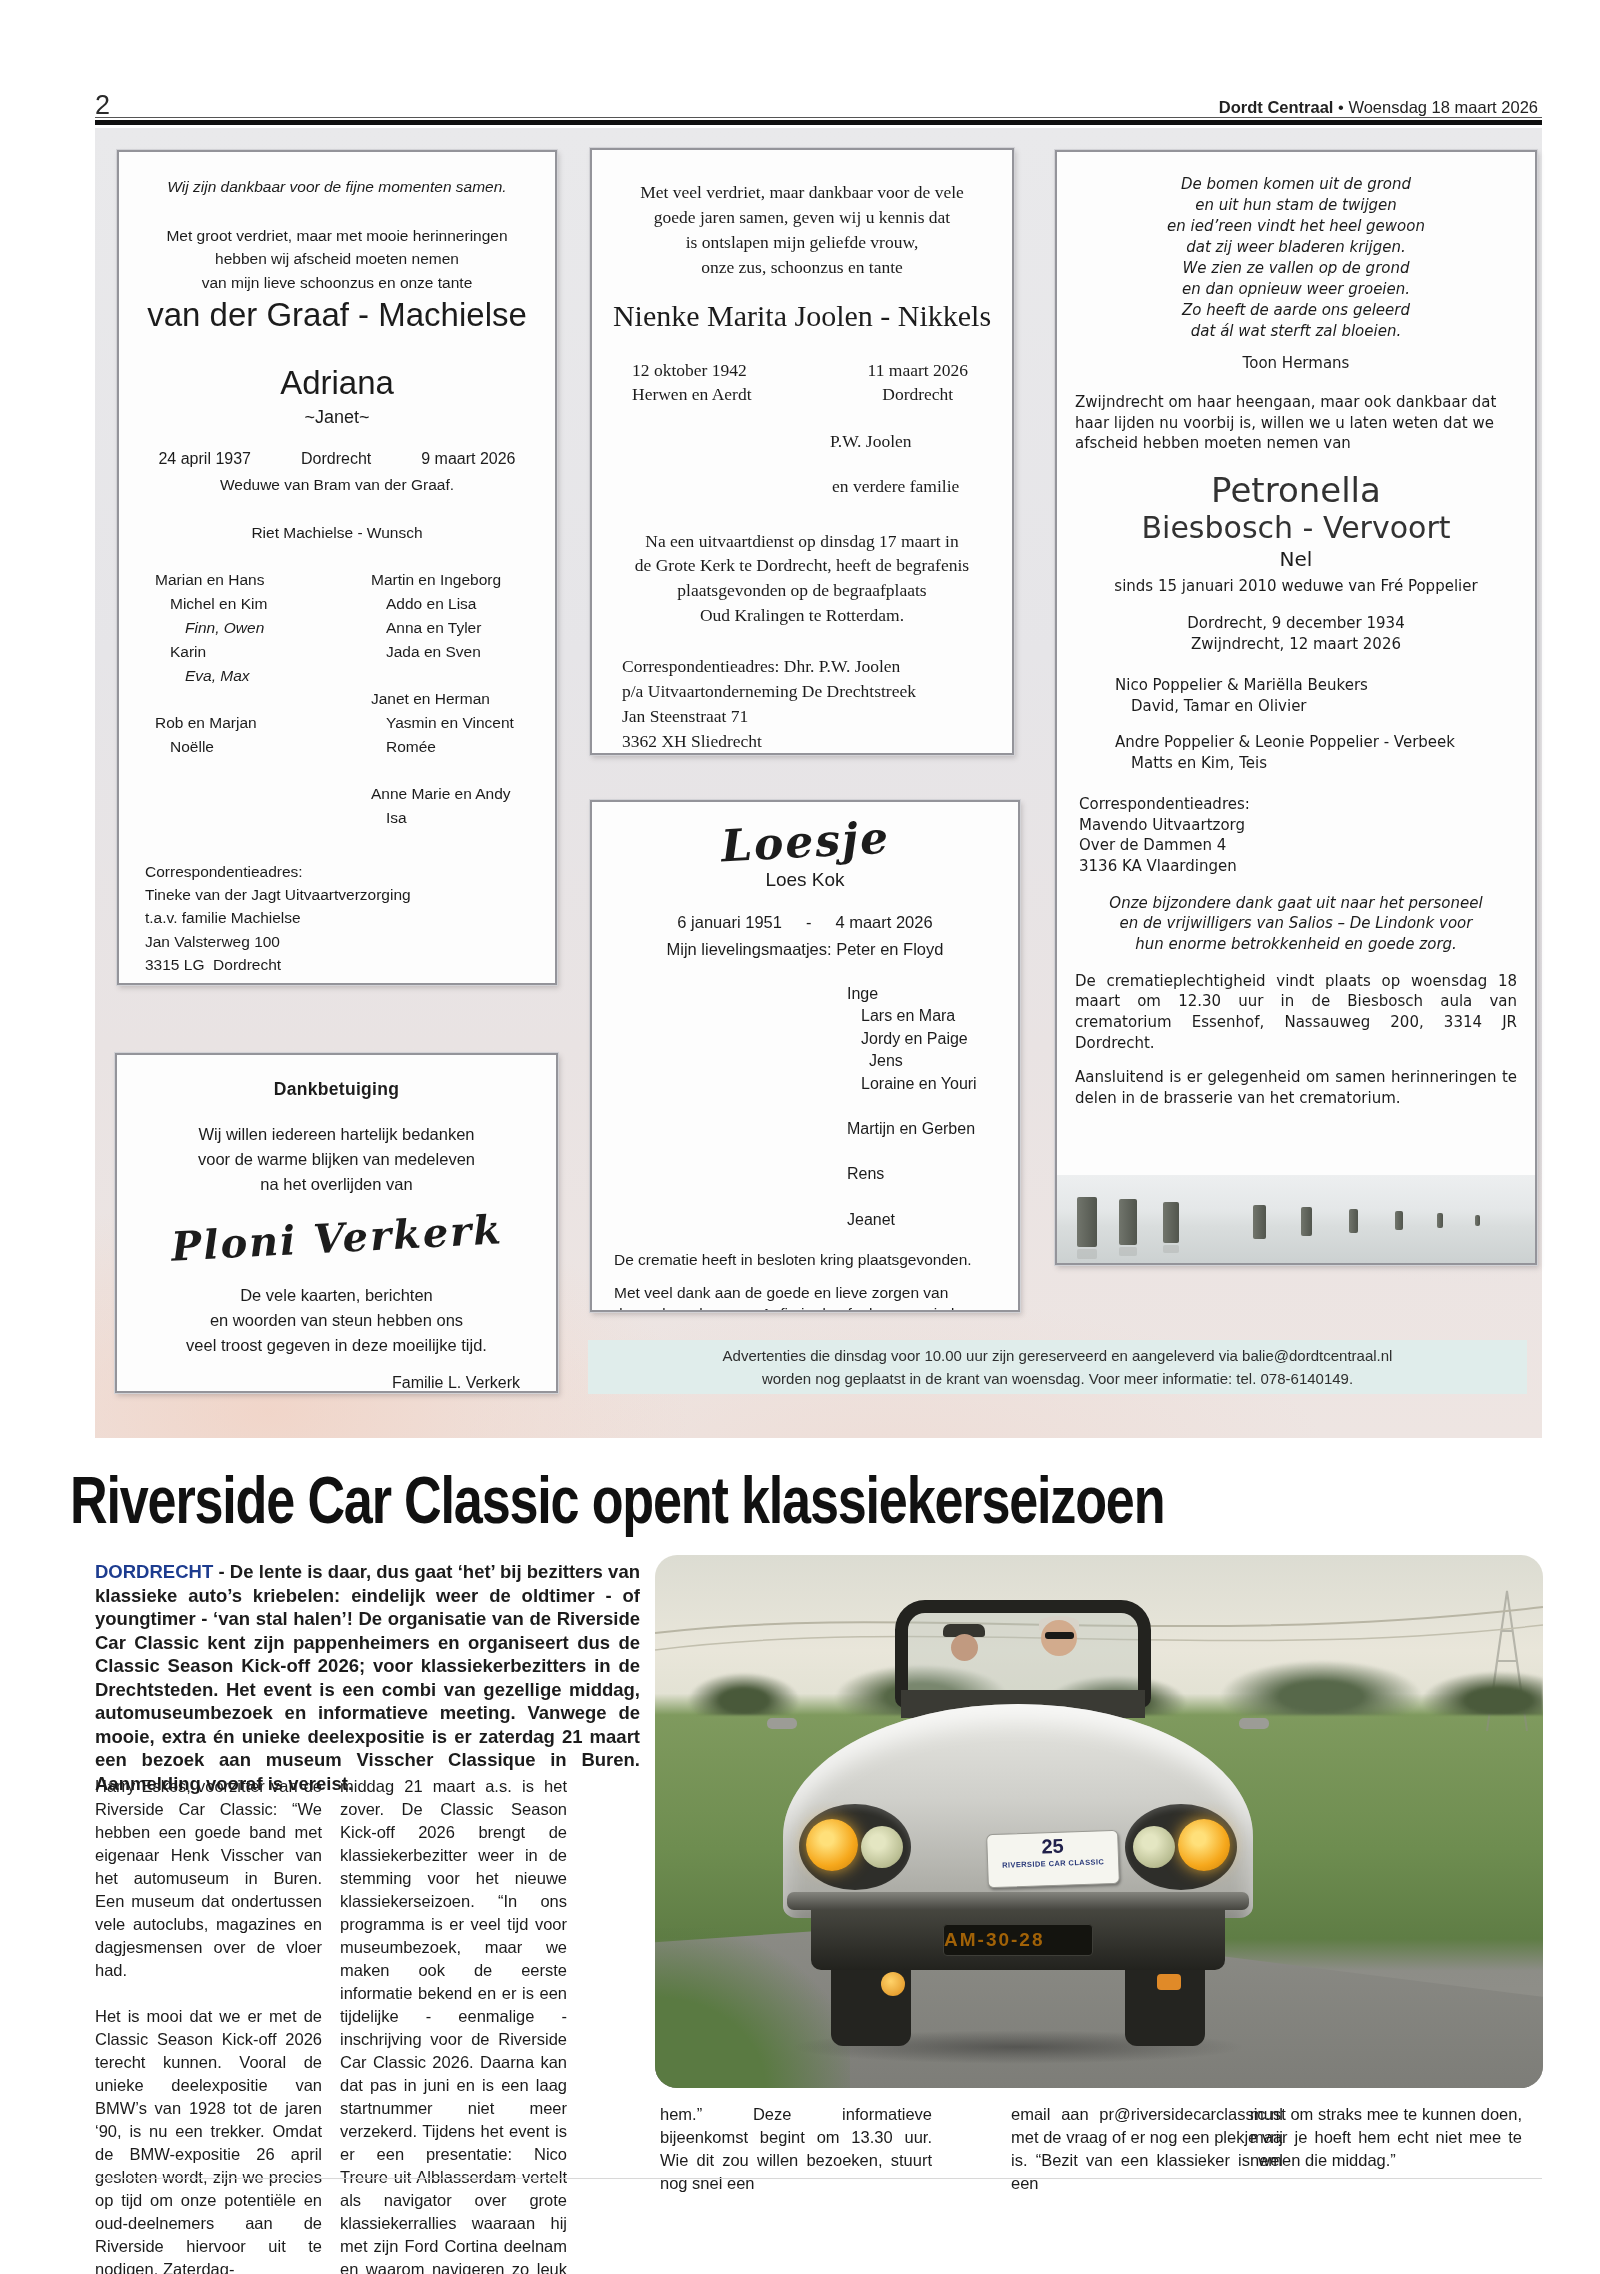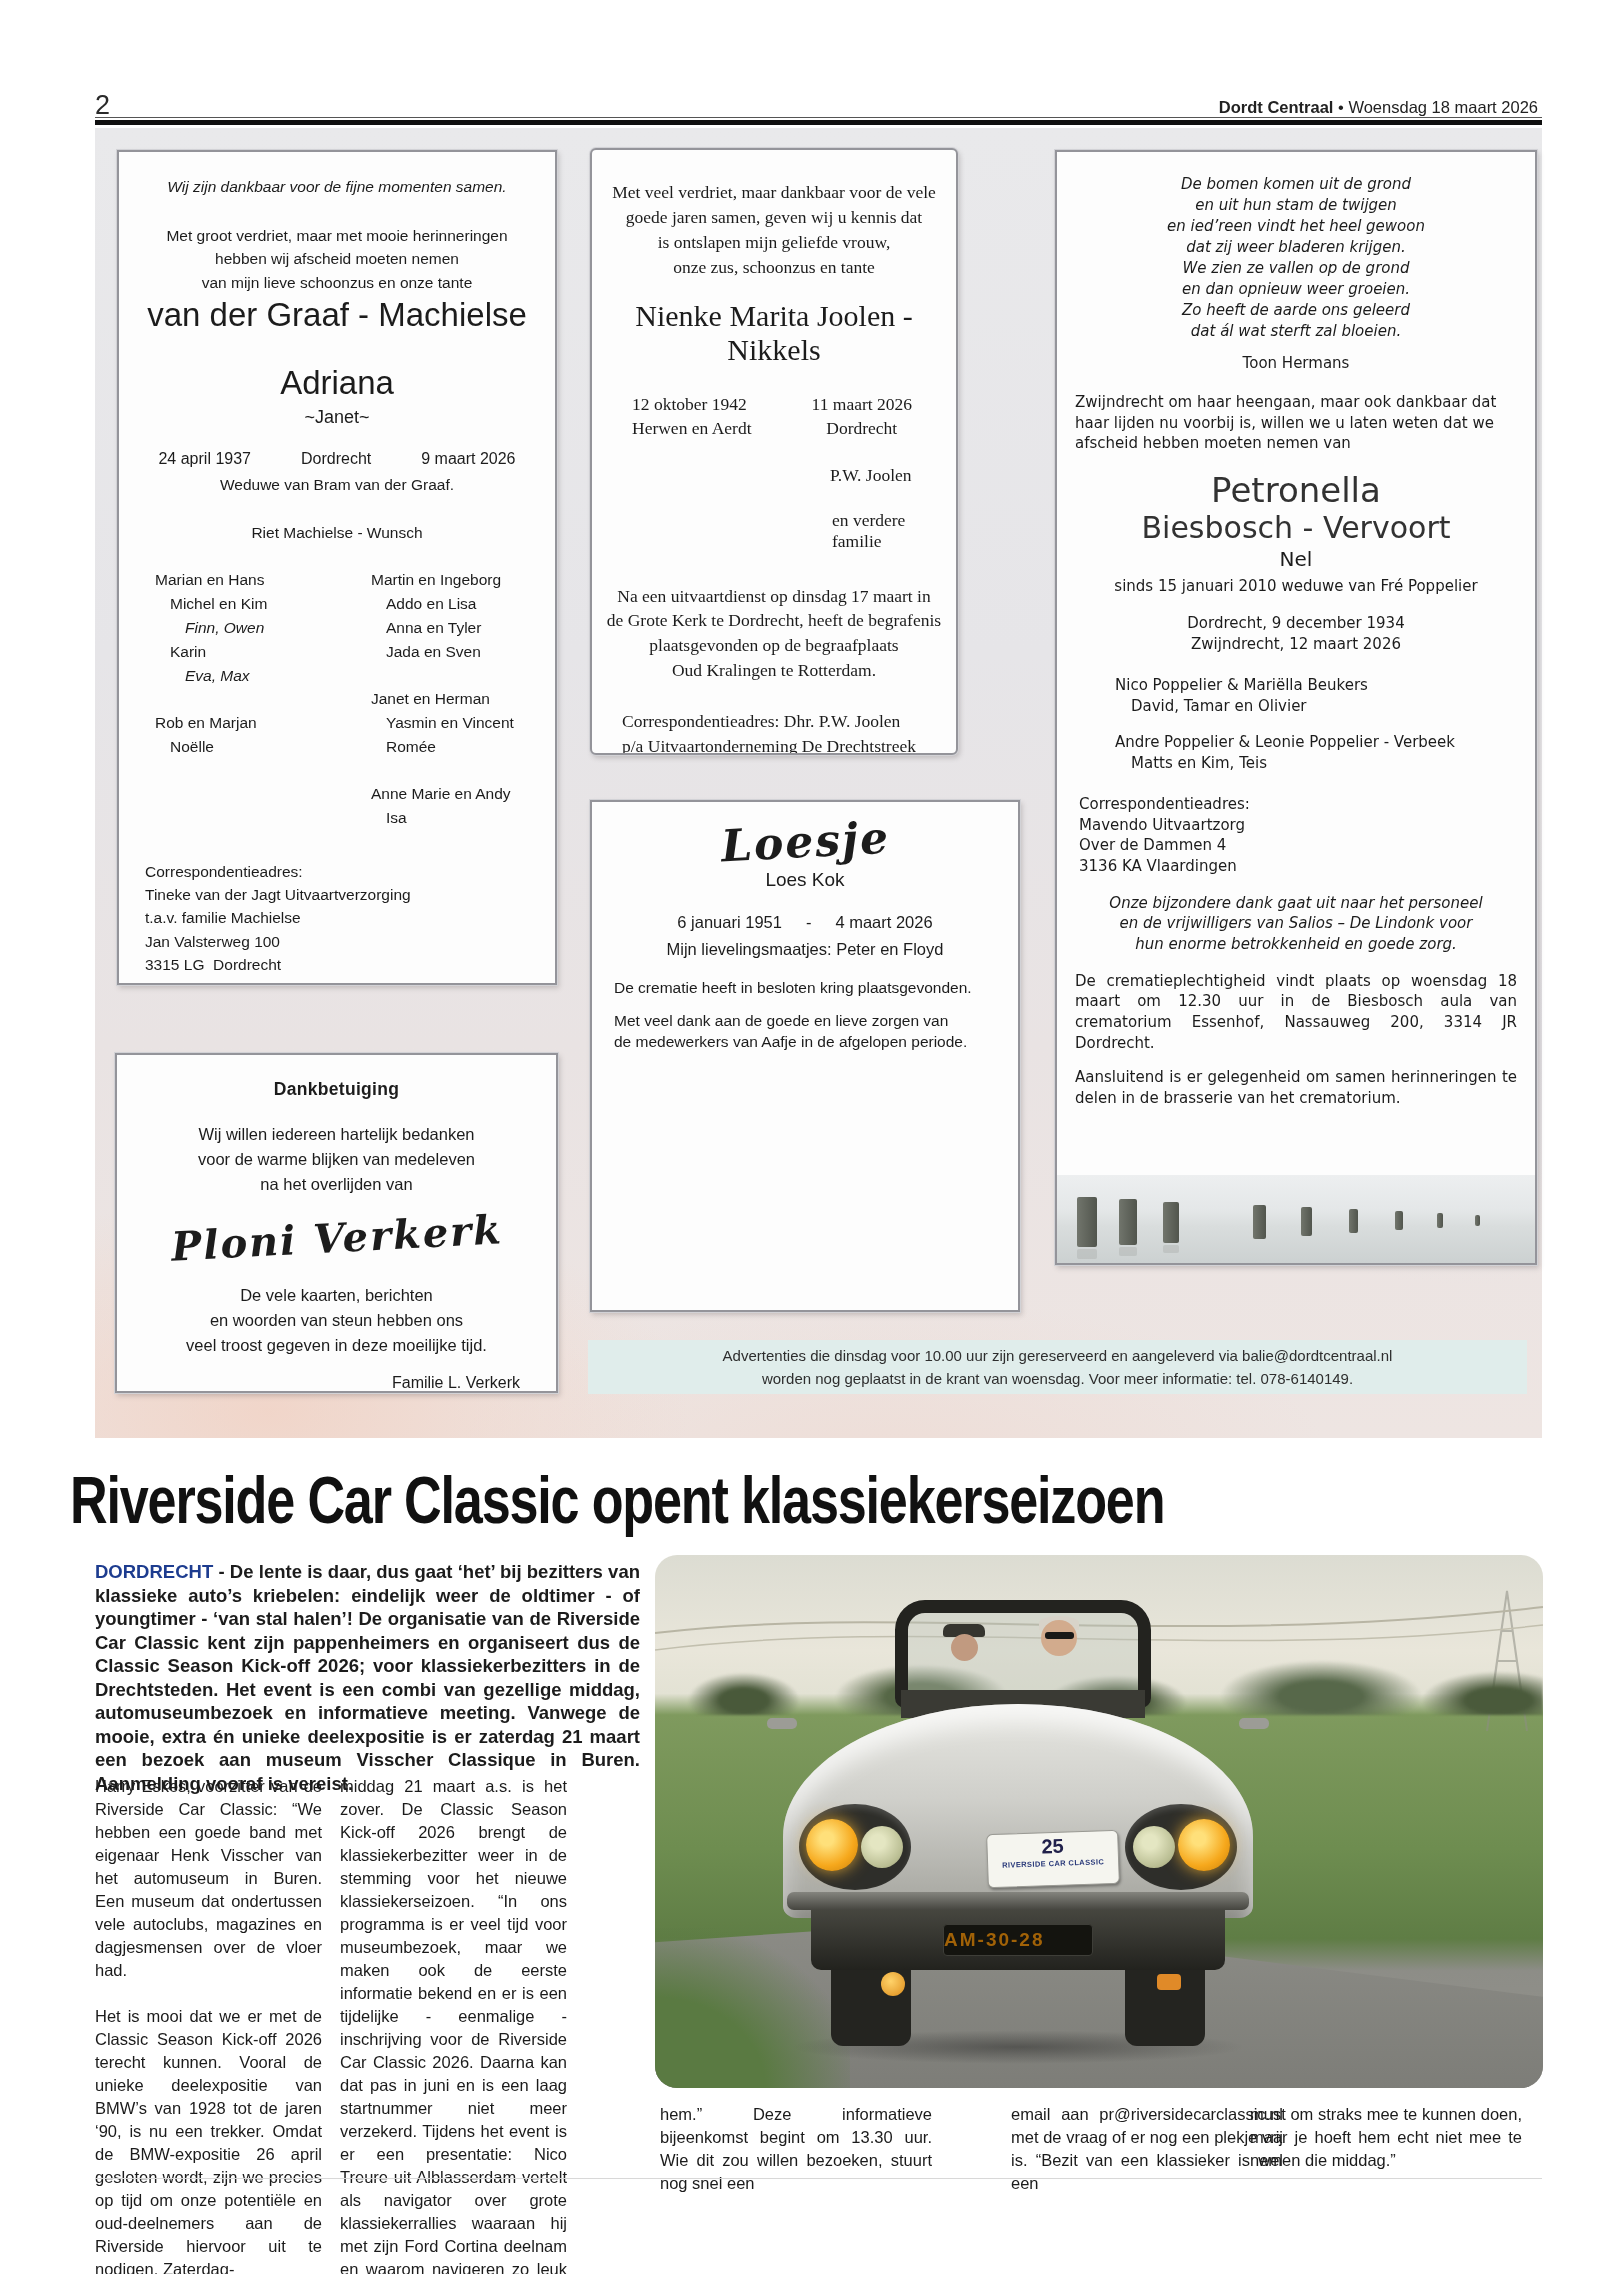--- a/index.html
+++ b/index.html
@@ -15,21 +15,21 @@
   
   .memoriam { position:absolute; left:95px; top:128px; width:1447px; height:1310px;
     background:
       radial-gradient(ellipse 700px 360px at 12% 98%, rgba(242,205,188,.65), rgba(242,205,188,0) 60%),
       radial-gradient(ellipse 800px 300px at 55% 102%, rgba(238,214,204,.5), rgba(238,214,204,0) 55%),
       radial-gradient(ellipse 600px 400px at 95% 70%, rgba(205,210,222,.35), rgba(205,210,222,0) 60%),
       linear-gradient(180deg,#e9e9eb 0%, #e6e5e8 40%, #e9e3e3 70%, #eee5e2 100%);
   }
   .obit { position:absolute; background:#fdfdfd; border:2px solid #94949a; box-shadow:0 0 0 1px #d2d2d6, 2px 3px 5px rgba(80,70,70,.25); overflow:hidden; }
   .box-adriana    { left:22px;  top:22px;  width:440px; height:835px; }
-  .box-nienke     { left:495px; top:20px;  width:368px; height:607px; font-family:"Liberation Serif",serif;border-radius:6px; }
+  .box-nienke     { left:495px; top:20px;  width:424px; height:607px; font-family:"Liberation Serif",serif; }
   .box-loesje     { left:495px; top:672px; width:430px; height:512px; }
   .box-dank       { left:20px;  top:925px; width:443px; height:340px; }
   .box-petronella { left:960px; top:22px;  width:482px; height:1115px; font-family:"DejaVu Sans",sans-serif; }
 
   .center { text-align:center; }
   .pre { white-space:pre-line; }
   .prew { white-space:pre-wrap; }
   .it { font-style:italic; }
   .script { font-family:"DejaVu Serif",serif; font-style:italic; font-weight:600; display:inline-block; transform:rotate(-3deg); letter-spacing:2px; }
 
@@ -265,20 +265,30 @@
 3362 XH Sliedrecht</div>
   </div>
 
   <div class="obit box-loesje">
     <div class="center l-script"><span class="script">Loesje</span></div>
     <div class="center l-name">Loes Kok</div>
     <div class="center l-dates">
       <span>6 januari 1951</span><span>-</span><span>4 maart 2026</span>
     </div>
     <div class="center l-fav">Mijn lievelingsmaatjes: Peter en Floyd</div>
+    <div class="l-fam">
+      <div>Inge</div>
+      <div class="ind1">Lars en Mara</div>
+      <div class="ind1">Jordy en Paige</div>
+      <div class="ind2">Jens</div>
+      <div class="ind1">Loraine en Youri</div>
+      <div class="gapa">Martijn en Gerben</div>
+      <div class="gapa">Rens</div>
+      <div class="gapa">Jeanet</div>
+    </div>
     <div class="l-close1">De crematie heeft in besloten kring plaatsgevonden.</div>
     <div class="l-close2 pre">Met veel dank aan de goede en lieve zorgen van
 de medewerkers van Aafje in de afgelopen periode.</div>
   </div>
 
   <div class="obit box-dank">
     <div class="center d-title">Dankbetuiging</div>
     <div class="center d-body pre">Wij willen iedereen hartelijk bedanken
 voor de warme blijken van medeleven
 na het overlijden van</div>

